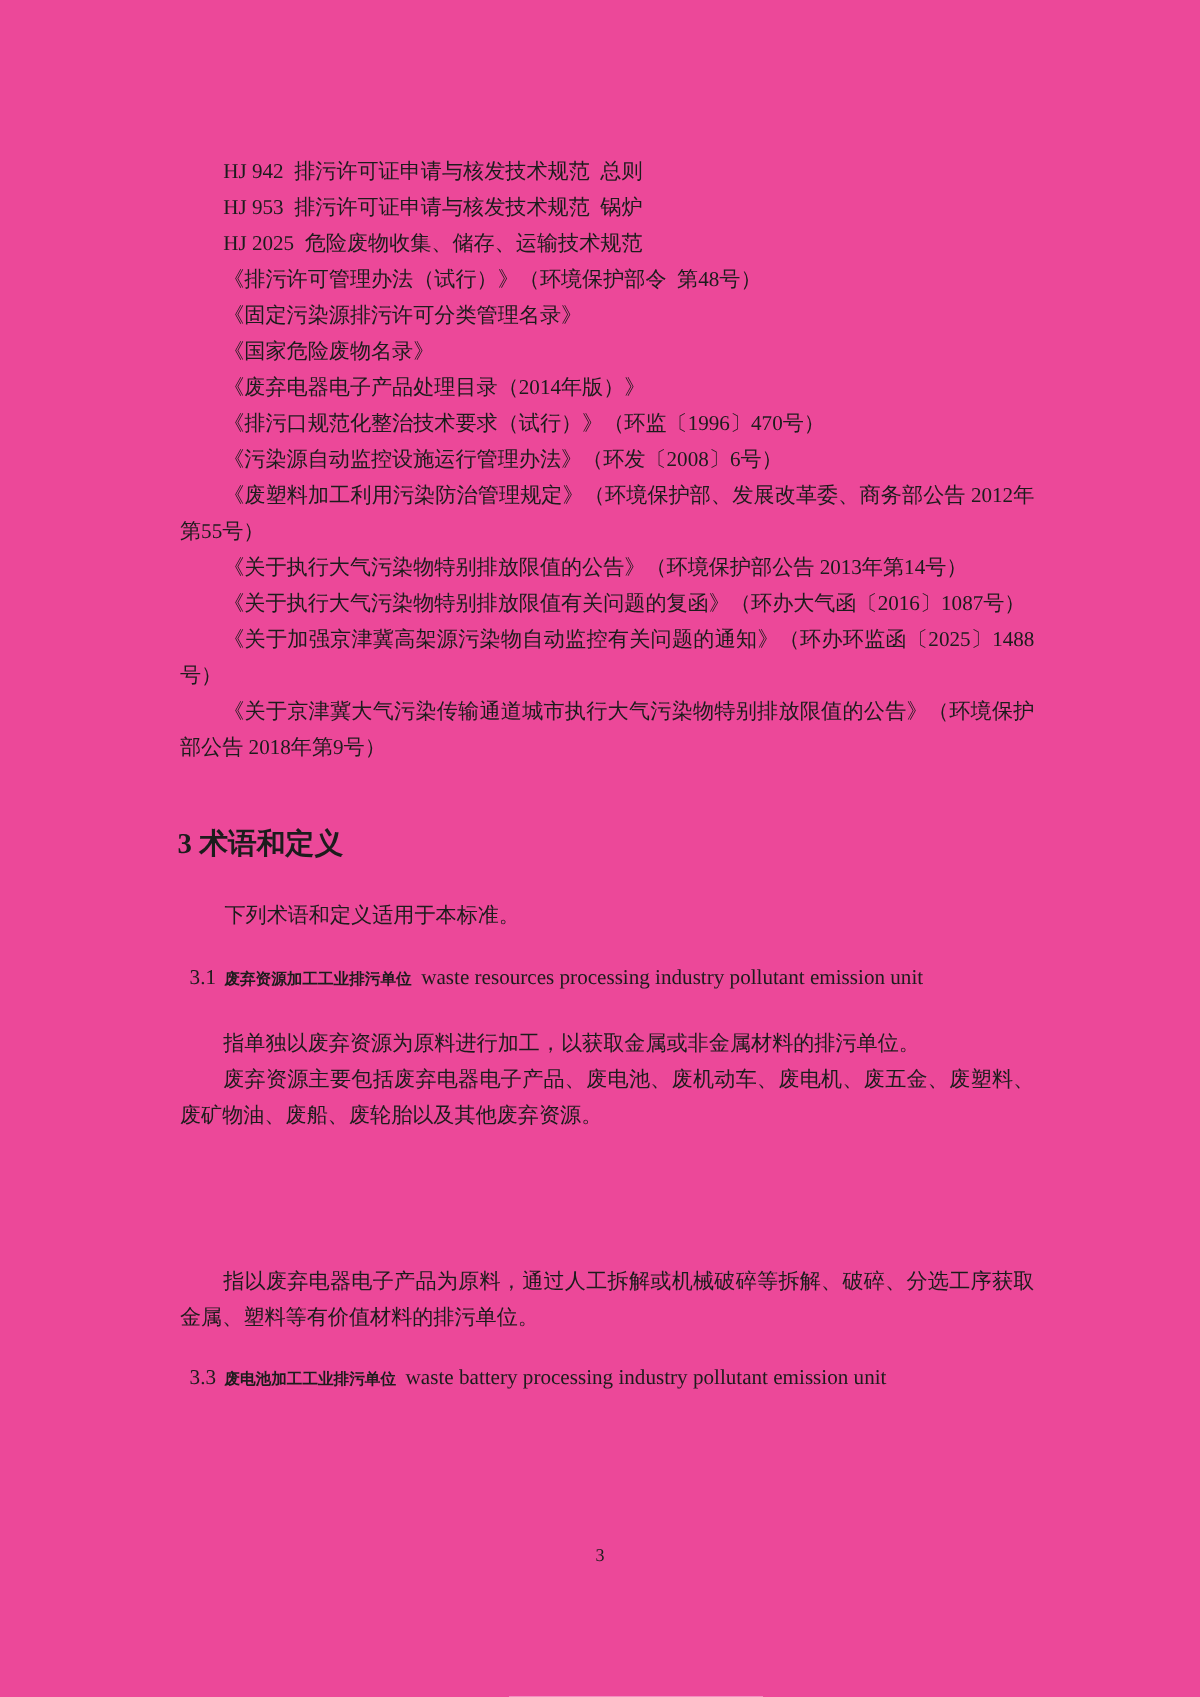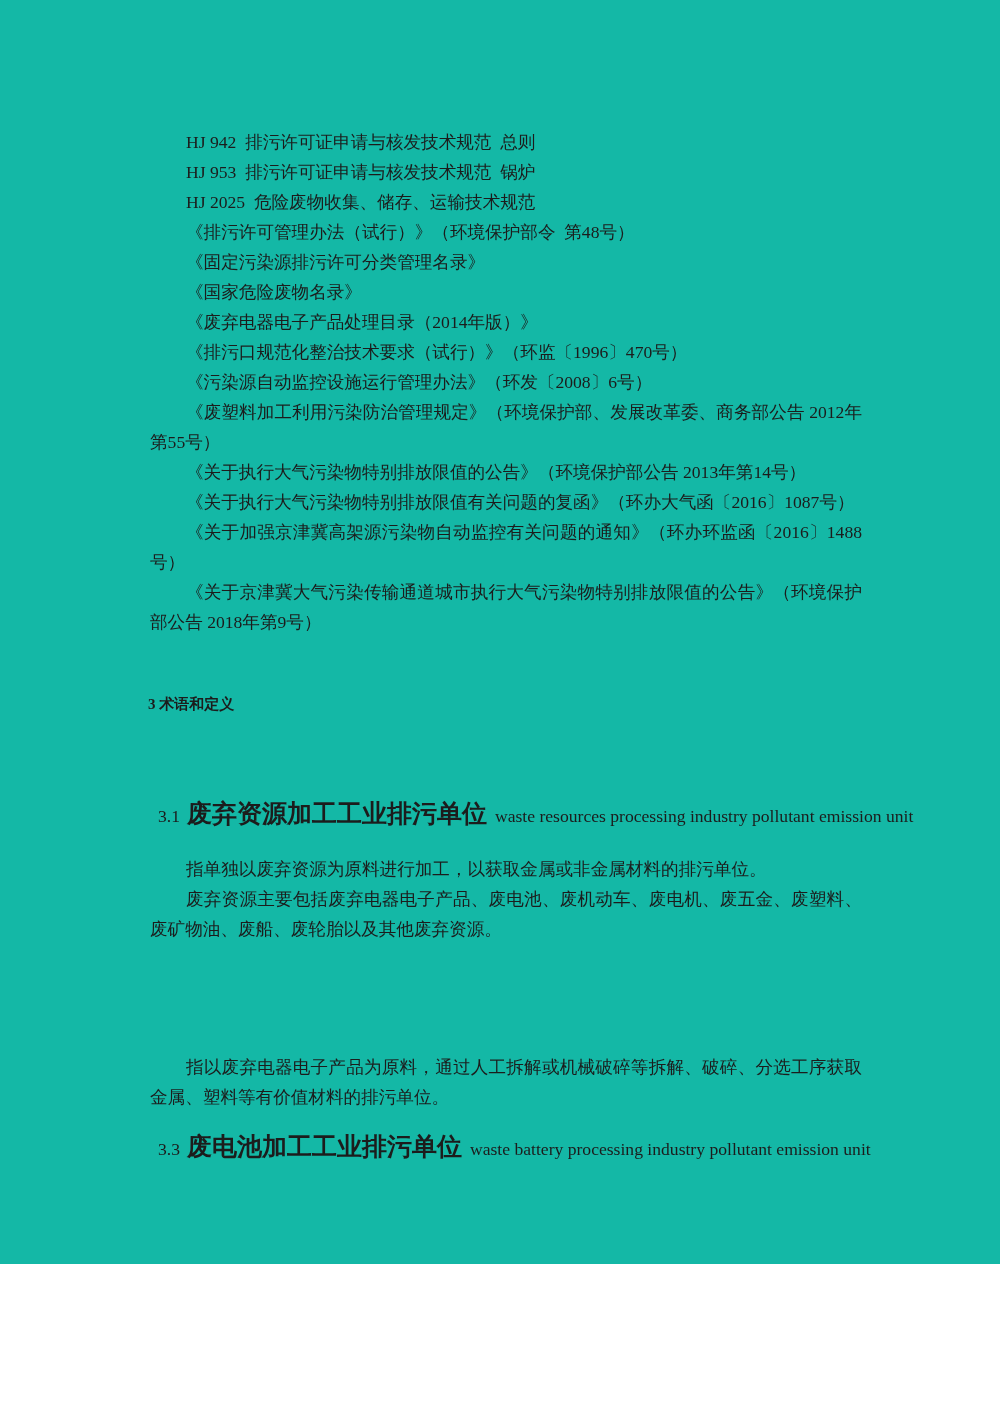--- a/index.html
+++ b/index.html
@@ -3,56 +3,56 @@
 <meta charset="utf-8">
 <style>
   html, body {
     margin: 0;
     padding: 0;
     background: #ffffff;
   }
   .page {
     position: relative;
     width: 1000px;
-    height: 1264px;
-    background: #14b8a6;
+    height: 1414px;
+    background: #ec4899;
     color: #1c1c1c;
     font-family: "Liberation Serif", "DejaVu Serif", serif;
     overflow: hidden;
   }
   .block {
     position: absolute;
     left: 150px;
     width: 712px;
     font-size: 17.6px;
     line-height: 30px;
     text-align: justify;
   }
   .ref-list p {
     margin: 0;
     text-indent: 36px;
     white-space: pre-wrap;
   }
   .section-heading {
     left: 148px;
-    font-size: 15px;
+    font-size: 24px;
     font-weight: bold;
     margin: 0;
   }
   .intro {
     text-indent: 37px;
     margin: 0;
   }
   .term-heading {
     left: 158px;
     width: 690px;
     margin: 0;
   }
   .term-num { font-weight: normal; margin-right: 7px; margin-top: 24px; }
-  .term-zh  { font-weight: bold; font-size: 25px; }
+  .term-zh  { font-weight: bold; font-size: 13px; font-family: Liberation Mono, monospace; }
   .term-en  { margin-left: 8px; }
   .one-line { white-space: nowrap; }
   .term-paras p {
     margin: 0;
     text-indent: 36px;
   }
   .tight { letter-spacing: -0.8px; }
   .page-number {
     position: absolute;
     top: 1287px;
@@ -74,26 +74,27 @@
     <p>HJ 2025  危险废物收集、储存、运输技术规范</p>
     <p>《排污许可管理办法（试行）》（环境保护部令  第48号）</p>
     <p>《固定污染源排污许可分类管理名录》</p>
     <p>《国家危险废物名录》</p>
     <p>《废弃电器电子产品处理目录（2014年版）》</p>
     <p>《排污口规范化整治技术要求（试行）》（环监〔1996〕470号）</p>
     <p>《污染源自动监控设施运行管理办法》（环发〔2008〕6号）</p>
     <p>《废塑料加工利用污染防治管理规定》（环境保护部、发展改革委、商务部公告 2012年第55号）</p>
     <p>《关于执行大气污染物特别排放限值的公告》（环境保护部公告 2013年第14号）</p>
     <p>《关于执行大气污染物特别排放限值有关问题的复函》（环办大气函〔2016〕1087号）</p>
-    <p>《关于加强京津冀高架源污染物自动监控有关问题的通知》（环办环监函〔2016〕1488号）</p>
+    <p>《关于加强京津冀高架源污染物自动监控有关问题的通知》（环办环监函〔2025〕1488号）</p>
     <p>《关于京津冀大气污染传输通道城市执行大气污染物特别排放限值的公告》（环境保护部公告 2018年第9号）</p>
   </section>
 
   <h2 class="block section-heading" style="top:689px">3 术语和定义</h2>
 
+  <p class="block intro" style="top:747px">下列术语和定义适用于本标准。</p>
 
   <p class="block term-heading one-line" style="top:799px">
     <span class="term-num">3.1</span><span class="term-zh">废弃资源加工工业排污单位</span><span class="term-en">waste resources processing industry pollutant emission unit</span>
   </p>
   <div class="block term-paras" style="top:854px">
     <p>指单独以废弃资源为原料进行加工，以获取金属或非金属材料的排污单位。</p>
     <p>废弃资源主要包括废弃电器电子产品、废电池、废机动车、废电机、废五金、废塑料、废矿物油、废船、废轮胎以及其他废弃资源。</p>
   </div>
 
   <div class="block term-paras" style="top:1052px">

